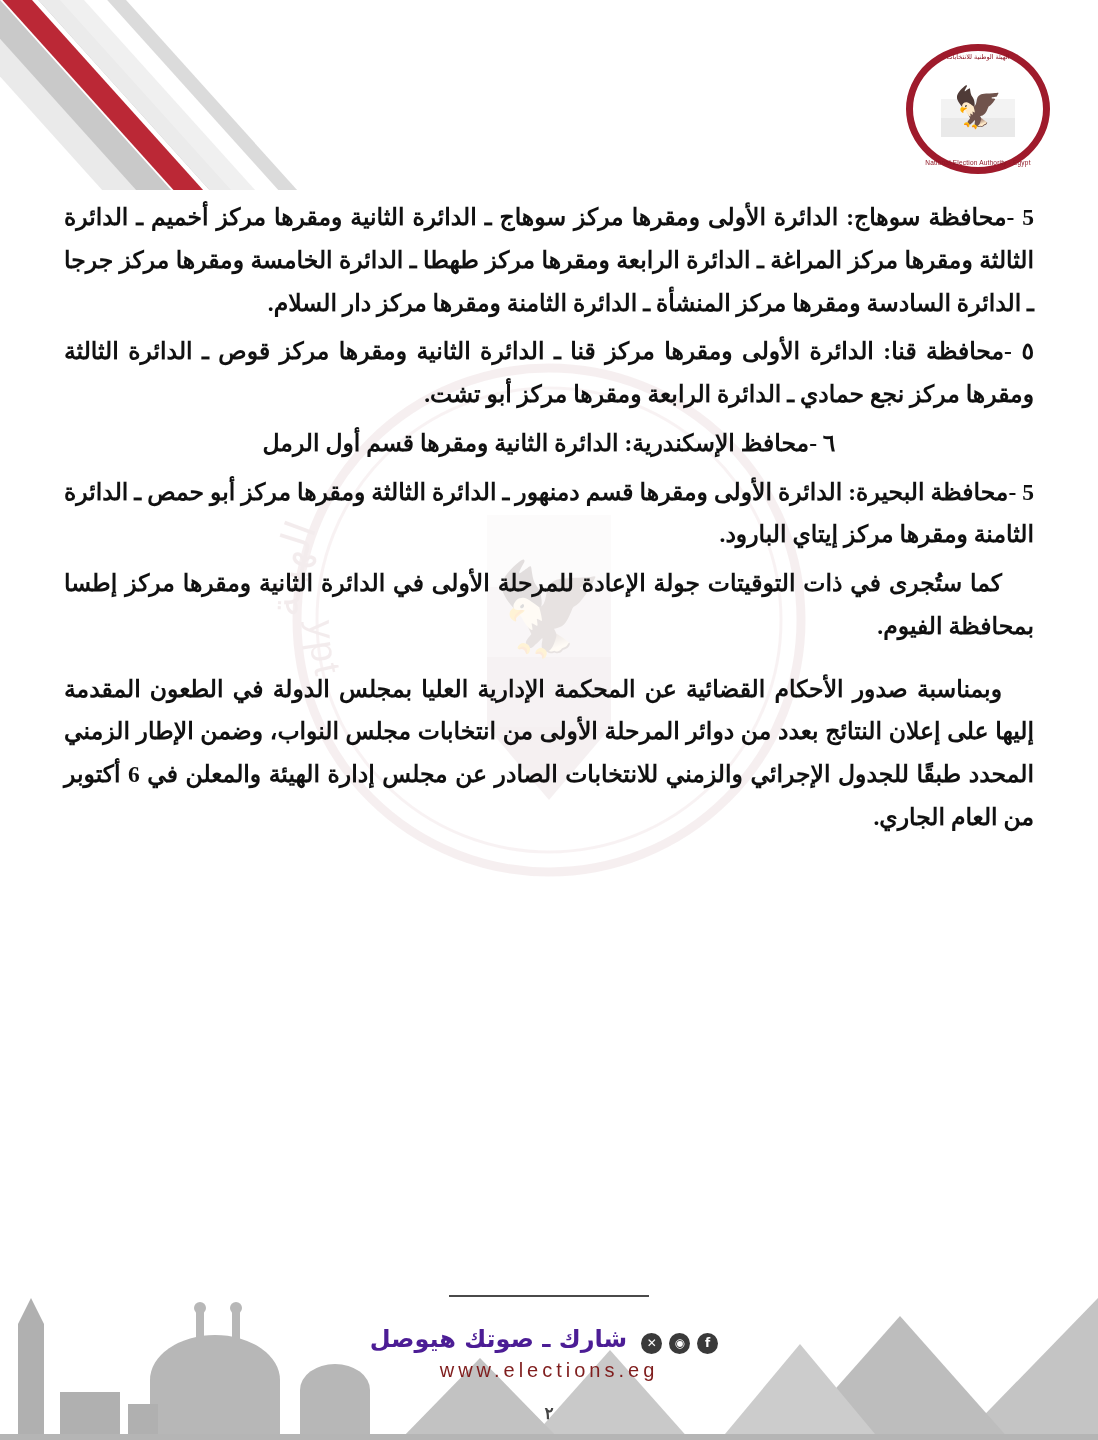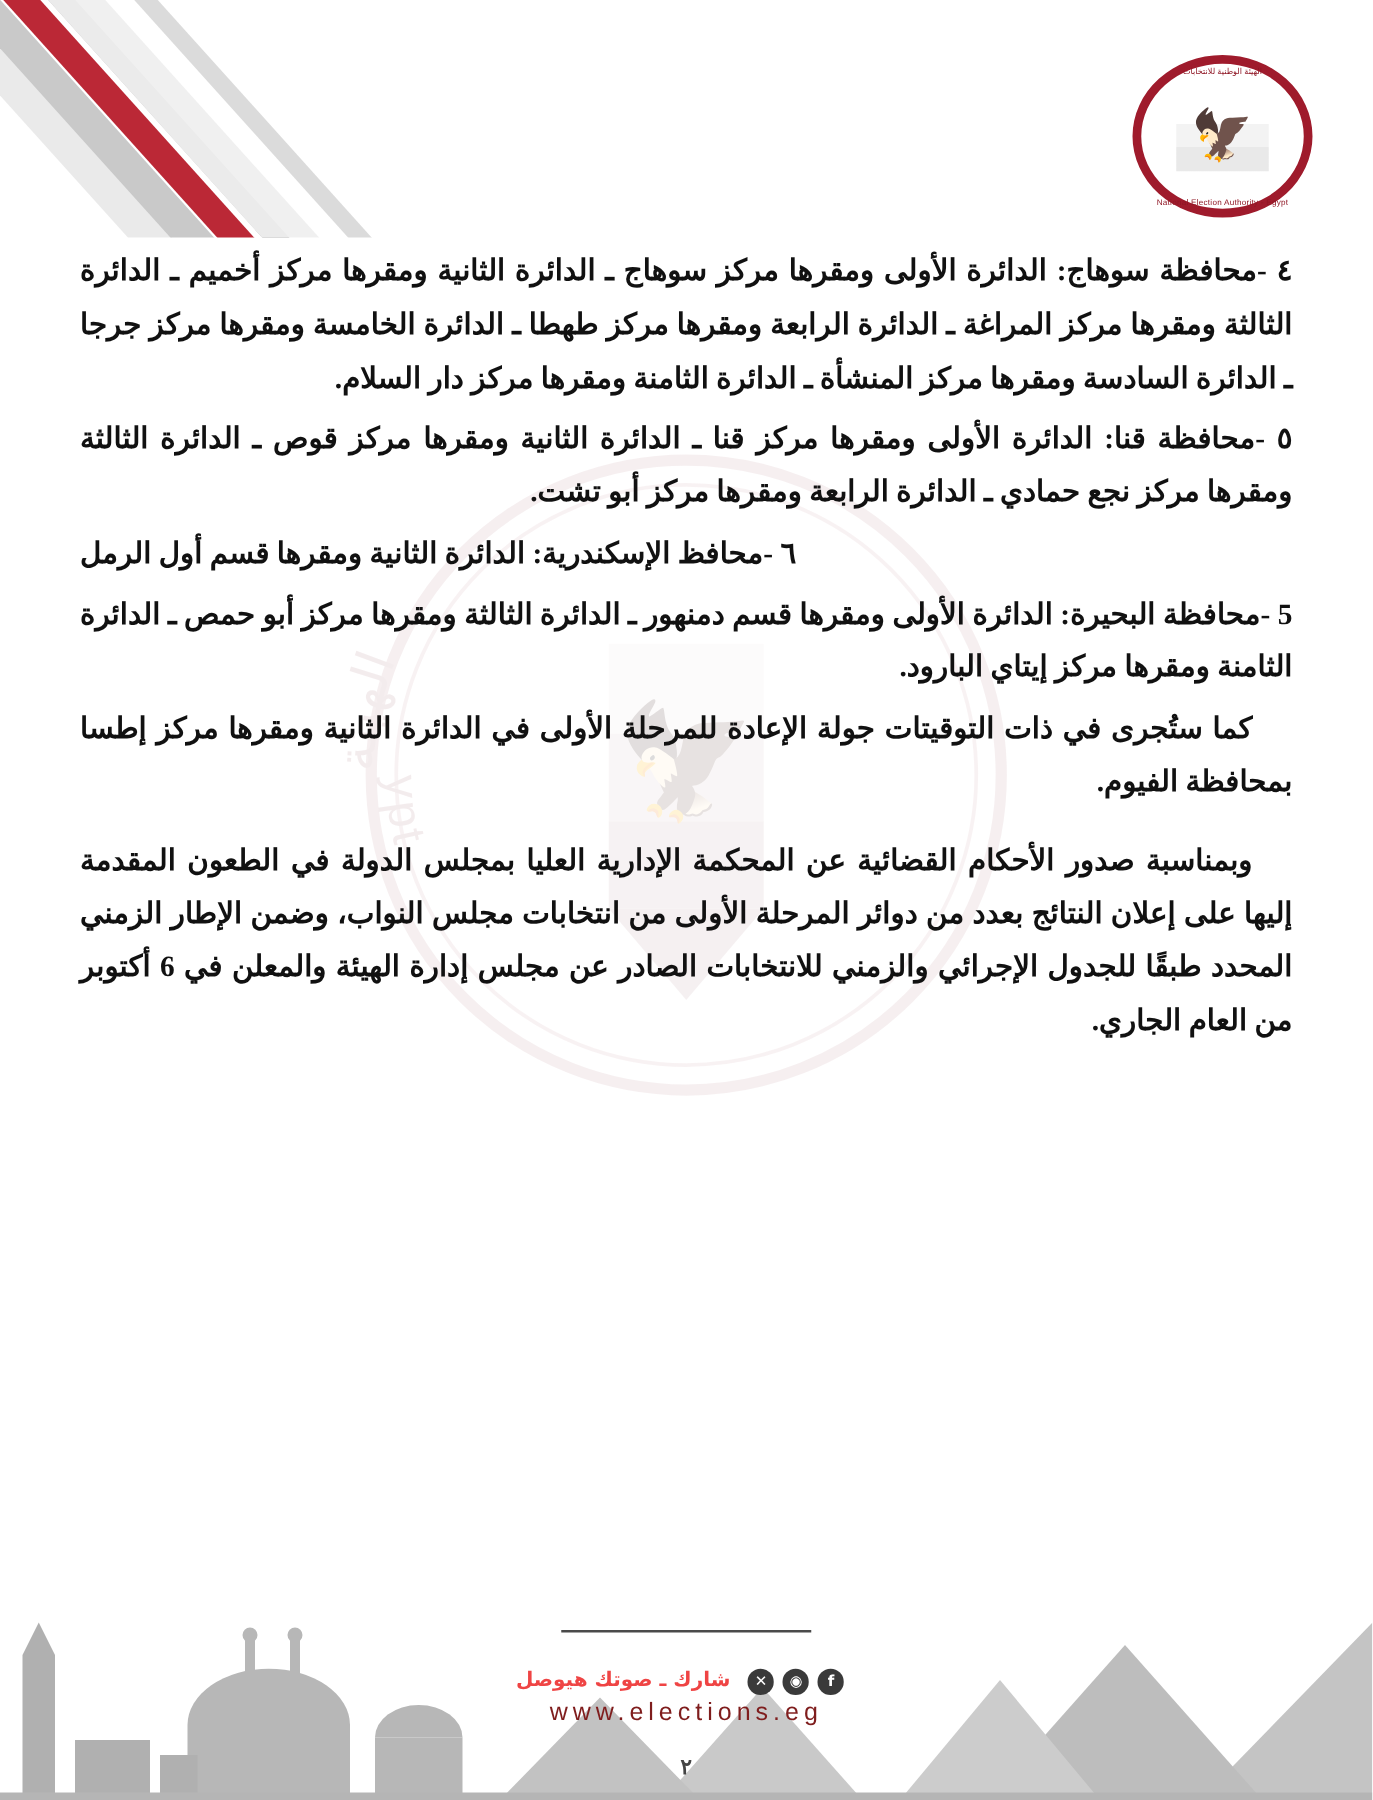--- a/index.html
+++ b/index.html
@@ -117,21 +117,21 @@
     margin: 0 0 6px 0;
     font-size: 23.5px;
     font-weight: bold;
     line-height: 1.82;
     color: #111111;
     text-align: justify;
     text-justify: inter-word;
     letter-spacing: 0;
   }
   p.para.indent { text-indent: 32px; }
-  p.para.center { text-align: left; }
+  p.para.center { text-align: center; }
   .gap { height: 14px; }
 
   
   .skyline {
     position: absolute;
     bottom: 0;
     left: 0;
     width: 100%;
     height: 200px;
     pointer-events: none;
@@ -143,23 +143,23 @@
     text-align: center;
     z-index: 4;
   }
   .footer-rule {
     width: 200px;
     height: 0;
     border-top: 2px solid #4a4a4a;
     margin: 0 auto 10px auto;
   }
   .footer-slogan {
-    font-size: 16px;
+    font-size: 24px;
     font-weight: bold;
-    color: #ef4444;
+    color: #4c1d95;
     font-family: "DejaVu Sans", sans-serif;
     margin-bottom: 6px;
     display: inline-block;
     margin-top: 18px;
   }
   .social-row {
     display: inline-flex;
     gap: 7px;
     align-items: center;
     vertical-align: middle;
@@ -235,21 +235,21 @@
     <div class="logo-emblem">
       <div class="logo-eagle">🦅</div>
     </div>
     <div class="logo-ring-text"></div>
     <div class="logo-top-text">الهيئة الوطنية للانتخابات</div>
     <div class="logo-bottom-text">National Election Authority - Egypt</div>
   </div>
 </div>
 
 <div class="content">
-  <p class="para">٤ -محافظة سوهاج: الدائرة الأولى ومقرها مركز سوهاج ـ الدائرة الثانية ومقرها مركز أخميم ـ الدائرة الثالثة ومقرها مركز المراغة ـ الدائرة الرابعة ومقرها مركز طهطا ـ الدائرة الخامسة ومقرها مركز جرجا ـ الدائرة السادسة ومقرها مركز المنشأة ـ الدائرة الثامنة ومقرها مركز دار السلام.</p>
+  <p class="para">5 -محافظة سوهاج: الدائرة الأولى ومقرها مركز سوهاج ـ الدائرة الثانية ومقرها مركز أخميم ـ الدائرة الثالثة ومقرها مركز المراغة ـ الدائرة الرابعة ومقرها مركز طهطا ـ الدائرة الخامسة ومقرها مركز جرجا ـ الدائرة السادسة ومقرها مركز المنشأة ـ الدائرة الثامنة ومقرها مركز دار السلام.</p>
   <p class="para">٥ -محافظة قنا: الدائرة الأولى ومقرها مركز قنا ـ الدائرة الثانية ومقرها مركز قوص ـ الدائرة الثالثة ومقرها مركز نجع حمادي ـ الدائرة الرابعة ومقرها مركز أبو تشت.</p>
   <p class="para center">٦ -محافظ الإسكندرية: الدائرة الثانية ومقرها قسم أول الرمل</p>
   <p class="para">5 -محافظة البحيرة: الدائرة الأولى ومقرها قسم دمنهور ـ الدائرة الثالثة ومقرها مركز أبو حمص ـ الدائرة الثامنة ومقرها مركز إيتاي البارود.</p>
   <p class="para indent">كما ستُجرى في ذات التوقيتات جولة الإعادة للمرحلة الأولى في الدائرة الثانية ومقرها مركز إطسا بمحافظة الفيوم.</p>
   <div class="gap"></div>
   <p class="para indent">وبمناسبة صدور الأحكام القضائية عن المحكمة الإدارية العليا بمجلس الدولة في الطعون المقدمة إليها على إعلان النتائج بعدد من دوائر المرحلة الأولى من انتخابات مجلس النواب، وضمن الإطار الزمني المحدد طبقًا للجدول الإجرائي والزمني للانتخابات الصادر عن مجلس إدارة الهيئة والمعلن في 6 أكتوبر من العام الجاري.</p>
 </div>
 
 <div class="skyline">
   <svg viewBox="0 0 1098 200" width="1098" height="200" preserveAspectRatio="none" aria-hidden="true">

